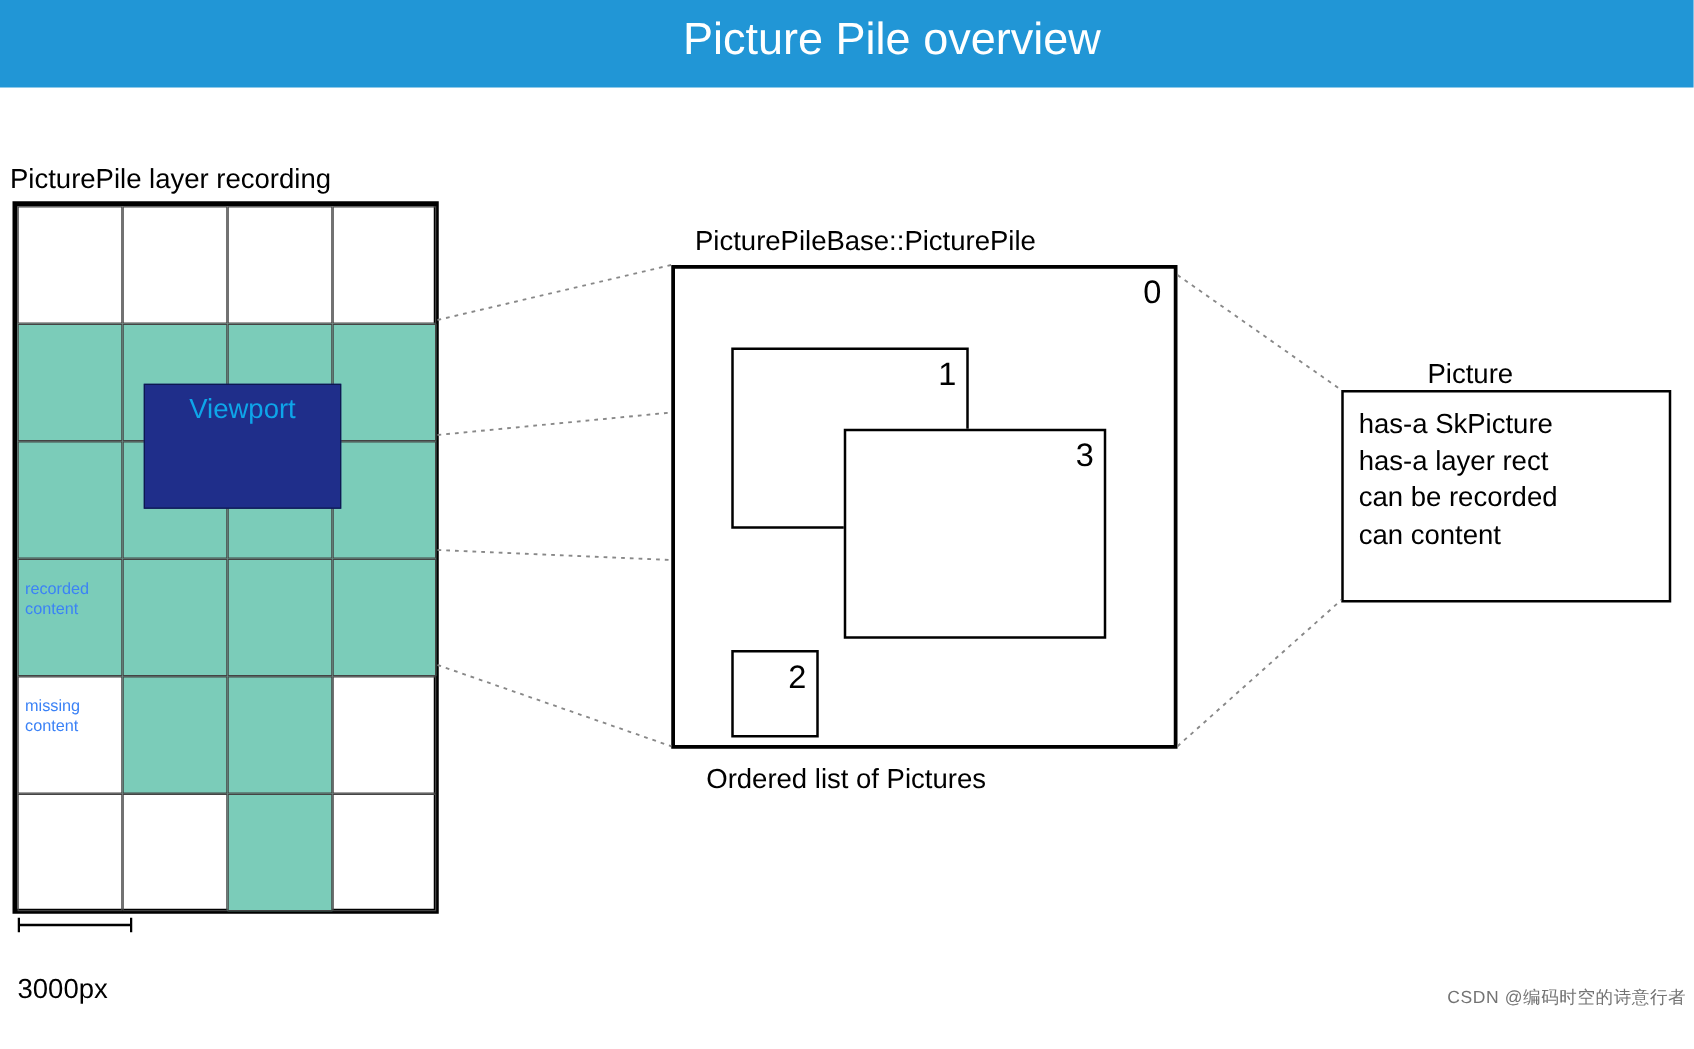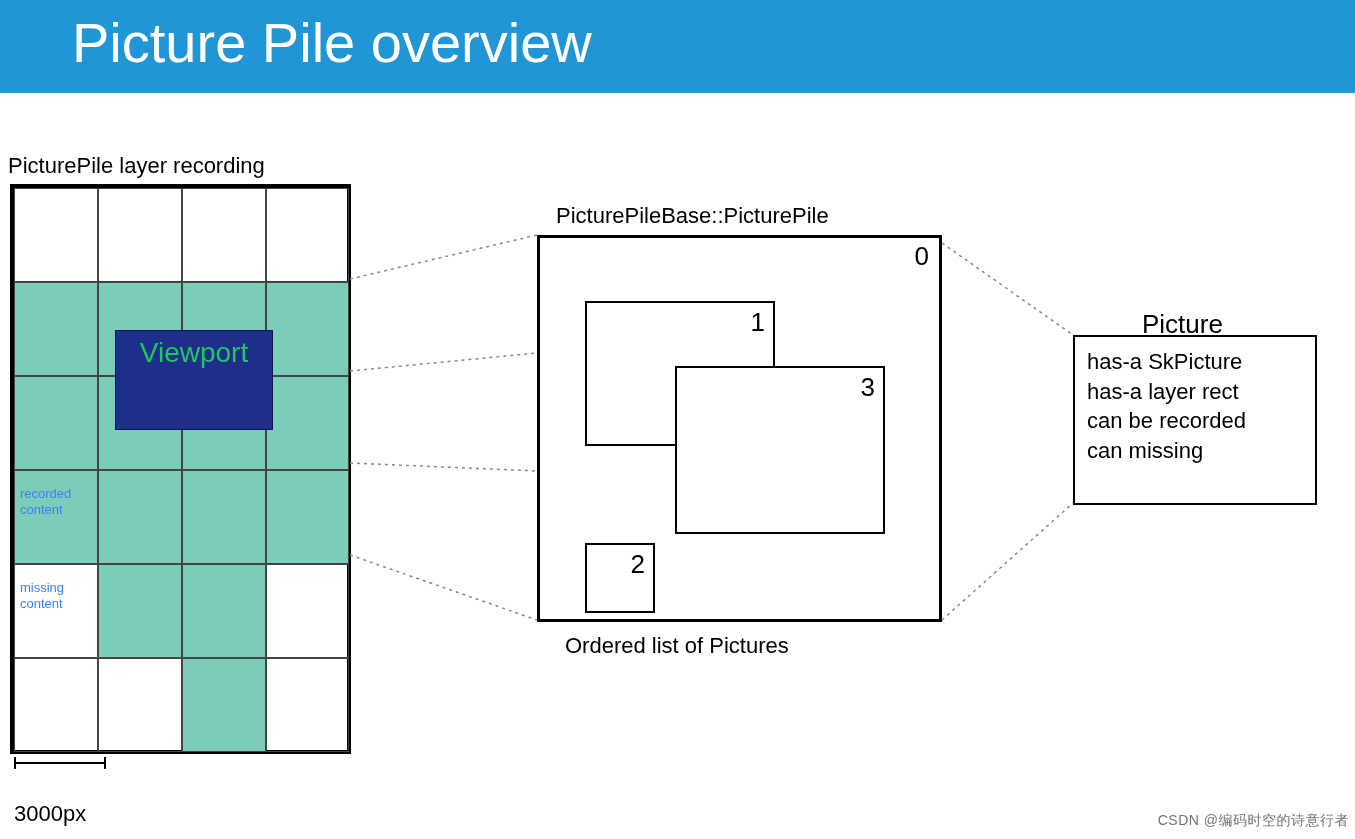--- a/index.html
+++ b/index.html
@@ -1,36 +1,36 @@
 <!DOCTYPE html>
 <html><head>
 <meta charset="utf-8">
 <style>
   * { box-sizing: border-box; margin: 0; padding: 0; }
   body { font-family: Arial, sans-serif; background: #fff; width: 1355px; height: 839px; position: relative; }
   .header { background: #2196d6; padding: 10px 0 18px 72px; }
-  .header h1 { color: #fff; font-size: 56px; font-weight: 400; font-family: Arial, sans-serif; }
+  .header h1 { color: #fff; font-size: 36px; font-weight: 400; font-family: Arial, sans-serif; text-align: center; }
   .stage { position: relative; width: 1355px; height: 739px; }
   .abs { position: absolute; }
   .grid-label { font-size: 22px; left: 8px; top: 60px; }
   .grid { left: 10px; top: 91px; width: 341px; height: 570px; border: 4px solid #000; }
   .gridcell { position: absolute; border: 1px solid #444; }
   .teal { background: #7bccb9; }
-  .viewport { position: absolute; background: #1f2e8a; color: #22c55e; font-size: 28px; text-align: center; padding-top: 6px; border: 1px solid #0d1850; }
+  .viewport { position: absolute; background: #1f2e8a; color: #0ea5e9; font-size: 22px; text-align: center; padding-top: 6px; border: 1px solid #0d1850; }
   .smalltxt { font-size: 13px; color: #3b82f6; line-height: 1.25; }
   .scale { left: 14px; top: 670px; font-size: 22px; margin-top: 28px; }
   .sb { left: 14px; top: 664px; width: 92px; height: 12px; }
   .pl-label { font-size: 22px; left: 556px; top: 110px; }
   .picturelist { left: 537px; top: 142px; width: 405px; height: 387px; border: 3px solid #000; background: #fff; }
   .innerbox { position: absolute; border: 2px solid #000; background: #fff; font-size: 26px; }
   .boxnum { position: absolute; right: 8px; top: 4px; font-size: 26px; }
   .picturelist .zero { position: absolute; right: 10px; top: 3px; font-size: 26px; }
   .ordered { left: 565px; top: 540px; font-size: 22px; }
-  .picture-label { left: 1142px; top: 216px; font-size: 26px; }
-  .picture-box { left: 1073px; top: 242px; width: 244px; height: 170px; border: 2px solid #000; padding: 10px 12px; font-size: 22px; line-height: 1.35; }
+  .picture-label { left: 1142px; top: 216px; font-size: 22px; }
+  .picture-box { left: 1073px; top: 242px; width: 264px; height: 170px; border: 2px solid #000; padding: 10px 12px; font-size: 22px; line-height: 1.35; }
   .watermark { right: 6px; bottom: 2px; color: #737373; font-size: 14px; letter-spacing: 0.5px; margin-left: 35px; }
   svg.connectors { position: absolute; left: 0; top: 0; width: 1355px; height: 739px; pointer-events: none; }
 </style>
 </head>
 <body>
 
 <div class="header">
   <h1>Picture  Pile overview</h1>
 </div>
 
@@ -103,21 +103,21 @@
       <span class="boxnum">2</span>
     </div>
   </div>
   <div class="abs ordered">Ordered list of Pictures</div>
 
   <div class="abs picture-label">Picture</div>
   <div class="abs picture-box">
     <div>has-a SkPicture</div>
     <div>has-a layer rect</div>
     <div>can be recorded</div>
-    <div>can missing</div>
+    <div>can content</div>
   </div>
 
   <svg class="connectors">
 
     <line x1="350" y1="186" x2="537" y2="142" stroke="#888" stroke-width="1.5" stroke-dasharray="3,4"></line>
     <line x1="350" y1="278" x2="537" y2="260" stroke="#888" stroke-width="1.5" stroke-dasharray="3,4"></line>
     <line x1="350" y1="370" x2="537" y2="378" stroke="#888" stroke-width="1.5" stroke-dasharray="3,4"></line>
     <line x1="350" y1="462" x2="537" y2="527" stroke="#888" stroke-width="1.5" stroke-dasharray="3,4"></line>
 
     <line x1="942" y1="150" x2="1073" y2="242" stroke="#888" stroke-width="1.5" stroke-dasharray="3,4"></line>

